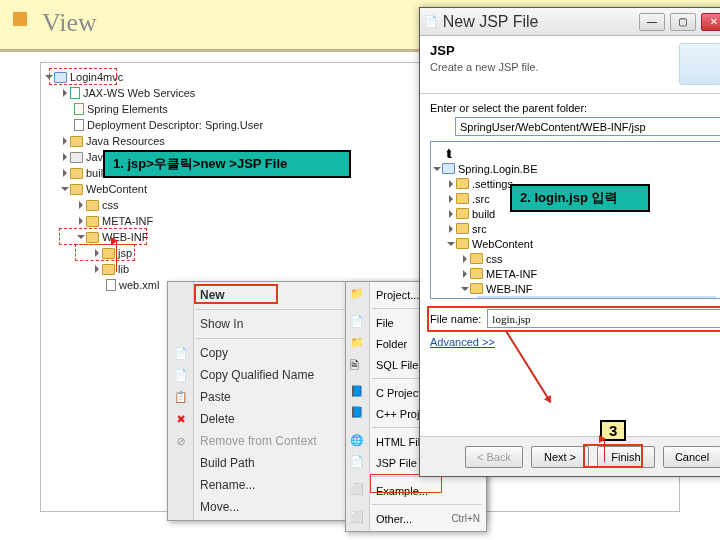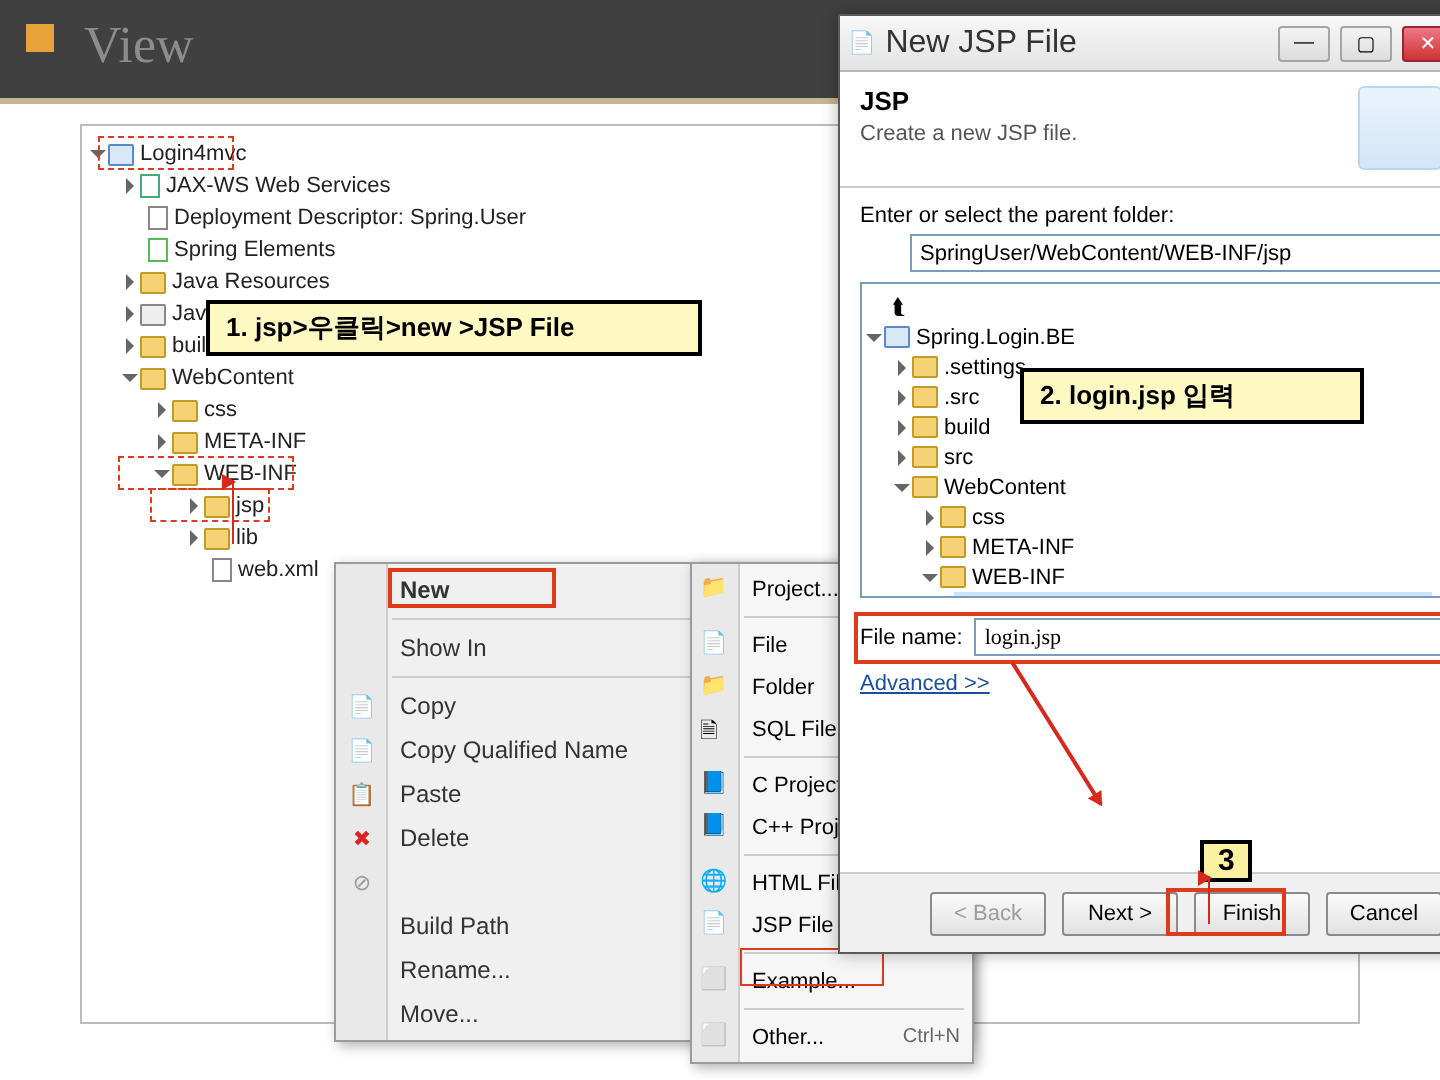--- a/index.html
+++ b/index.html
@@ -1,28 +1,28 @@
 <!DOCTYPE html>
 <html><head>
   <meta charset="utf-8">
   <style>
     *{box-sizing:border-box;margin:0;padding:0;}
     body{font-family:"Segoe UI",Arial,sans-serif;font-size:11px;width:720px;height:540px;background:#fff;overflow:hidden;position:relative;}
-    .title-area{height:52px;border-bottom:3px solid #c6b790;background:#404040;position:relative;padding:8px 0 0 42px;}
+    .title-area{height:52px;border-bottom:3px solid #c6b790;background:#fef9c3;position:relative;padding:8px 0 0 42px;}
     .title-area .marker{position:absolute;left:13px;top:12px;width:14px;height:14px;background:#e8a23a;}
     .title-area h1{font:400 26px Georgia,serif;color:#8c8c8c;}
     .outer{position:absolute;left:40px;top:62px;width:640px;height:450px;border:1px solid #bcbcbc;background:#fff;}
     .tree{position:absolute;left:6px;top:6px;width:260px;font-size:11px;color:#222;}
     .tree .row{display:flex;align-items:center;height:16px;gap:3px;white-space:nowrap;text-align:center;}
     .tri{width:0;height:0;border-left:4px solid #666;border-top:4px solid transparent;border-bottom:4px solid transparent;display:inline-block;}
     .tri.open{transform:rotate(90deg);}
     .folder-i{width:13px;height:11px;background:#f6d277;border:1px solid #c39a24;border-radius:1px;display:inline-block;}
     .file-i{width:10px;height:12px;background:#fff;border:1px solid #888;display:inline-block;}
     .red-dash{border:1.5px dashed #e03a1c;position:absolute;}
-    .callout{position:absolute;background:#fef9c3;border:2px solid #000;font:700 13px "Arial",sans-serif;padding:3px 8px;color:#000;}
+    .callout{position:absolute;background:#14b8a6;border:2px solid #000;font:700 13px "Arial",sans-serif;padding:3px 8px;color:#000;}
     .ctx{position:absolute;left:126px;top:218px;width:318px;background:#f0f0f0;border:1px solid #9b9b9b;box-shadow:2px 2px 6px rgba(0,0,0,.3);font-size:12px;color:#333;}
     .ctx .strip{position:absolute;left:0;top:0;bottom:0;width:26px;background:#e9e9e9;border-right:1px solid #ccc;}
     .ctx .items{position:relative;padding:2px 0;}
     .ctx .it{height:22px;display:flex;align-items:center;padding-left:32px;gap:6px;}
     .ctx .it.dis{color:#9a9a9a;}
     .ctx .sep{height:1px;background:#ccc;margin:3px 4px 3px 28px;}
     .ctx .ic{position:absolute;left:5px;width:16px;height:16px;display:flex;align-items:center;justify-content:center;font-size:11px;}
     .sub{position:absolute;left:304px;top:218px;width:142px;background:#f6f6f6;border:1px solid #9b9b9b;box-shadow:2px 2px 6px rgba(0,0,0,.3);}
     .sub .strip{position:absolute;left:0;top:0;bottom:0;width:24px;background:#e9e9e9;border-right:1px solid #ccc;}
     .sub .items{position:relative;padding:2px 0;}
@@ -71,27 +71,27 @@
         <span>Login4mvc</span>
       </div>
     <div style="padding-left:16px">
       <div class="row">
           <span class="tri"></span>
           <span class="file-i" style="border-color:#4a7;"></span>
           <span>JAX-WS Web Services</span>
         </div>
       <div class="row">
           <span style="width:8px"></span>
+          <span class="file-i" style="border-color:#5b5"></span>
+          <span>Spring Elements</span>
+        </div>
+      <div class="row">
+          <span style="width:8px"></span>
           <span class="file-i"></span>
           <span>Deployment Descriptor: Spring.User</span>
-        </div>
-      <div class="row">
-          <span style="width:8px"></span>
-          <span class="file-i" style="border-color:#5b5"></span>
-          <span>Spring Elements</span>
         </div>
       <div class="row">
           <span class="tri"></span>
           <span class="folder-i"></span>
           <span>Java Resources</span>
         </div>
       <div class="row">
           <span class="tri"></span>
           <span class="folder-i" style="background:#eee;border-color:#888"></span>
           <span>JavaScript Resources</span>
@@ -171,20 +171,21 @@
       <div class="it">
           <span class="ic">📋</span>
           <span>Paste</span>
         </div>
       <div class="it">
           <span class="ic" style="color:#d22">✖</span>
           <span>Delete</span>
         </div>
       <div class="it dis">
           <span class="ic">⊘</span>
+          <span>Remove from Context</span>
         </div>
       <div class="it">
           <span>Build Path</span>
           <span style="margin-left:auto;margin-right:8px">▸</span>
         </div>
       <div class="it">
           <span>Rename...</span>
         </div>
       <div class="it">
           <span>Move...</span>
@@ -340,18 +341,18 @@
       <button>Next &gt;</button>
       <button style="position:relative">Finish</button>
       <button>Cancel</button>
       <div class="red-box" style="left:163px;top:7px;width:60px;height:24px"></div>
     </div>
   </div>
 
 </div>
 
 <div class="callout" style="left:103px;top:150px;width:248px">1. jsp&gt;우클릭&gt;new &gt;JSP File</div>
-<div class="callout" style="left:510px;top:184px;width:172px">2. login.jsp 입력</div>
+<div class="callout" style="left:510px;top:184px;width:140px">2. login.jsp 입력</div>
 <div class="num3" style="left:600px;top:420px">3</div>
 
 <div class="arrow" style="left:116px;top:240px;width:1px;height:32px;transform:none"></div>
 <div class="arrow" style="left:506px;top:330px;width:84px;transform:rotate(58deg);transform-origin:left center"></div>
 <div class="arrow" style="left:604px;top:438px;width:1px;height:24px"></div>
 
 </body></html>

